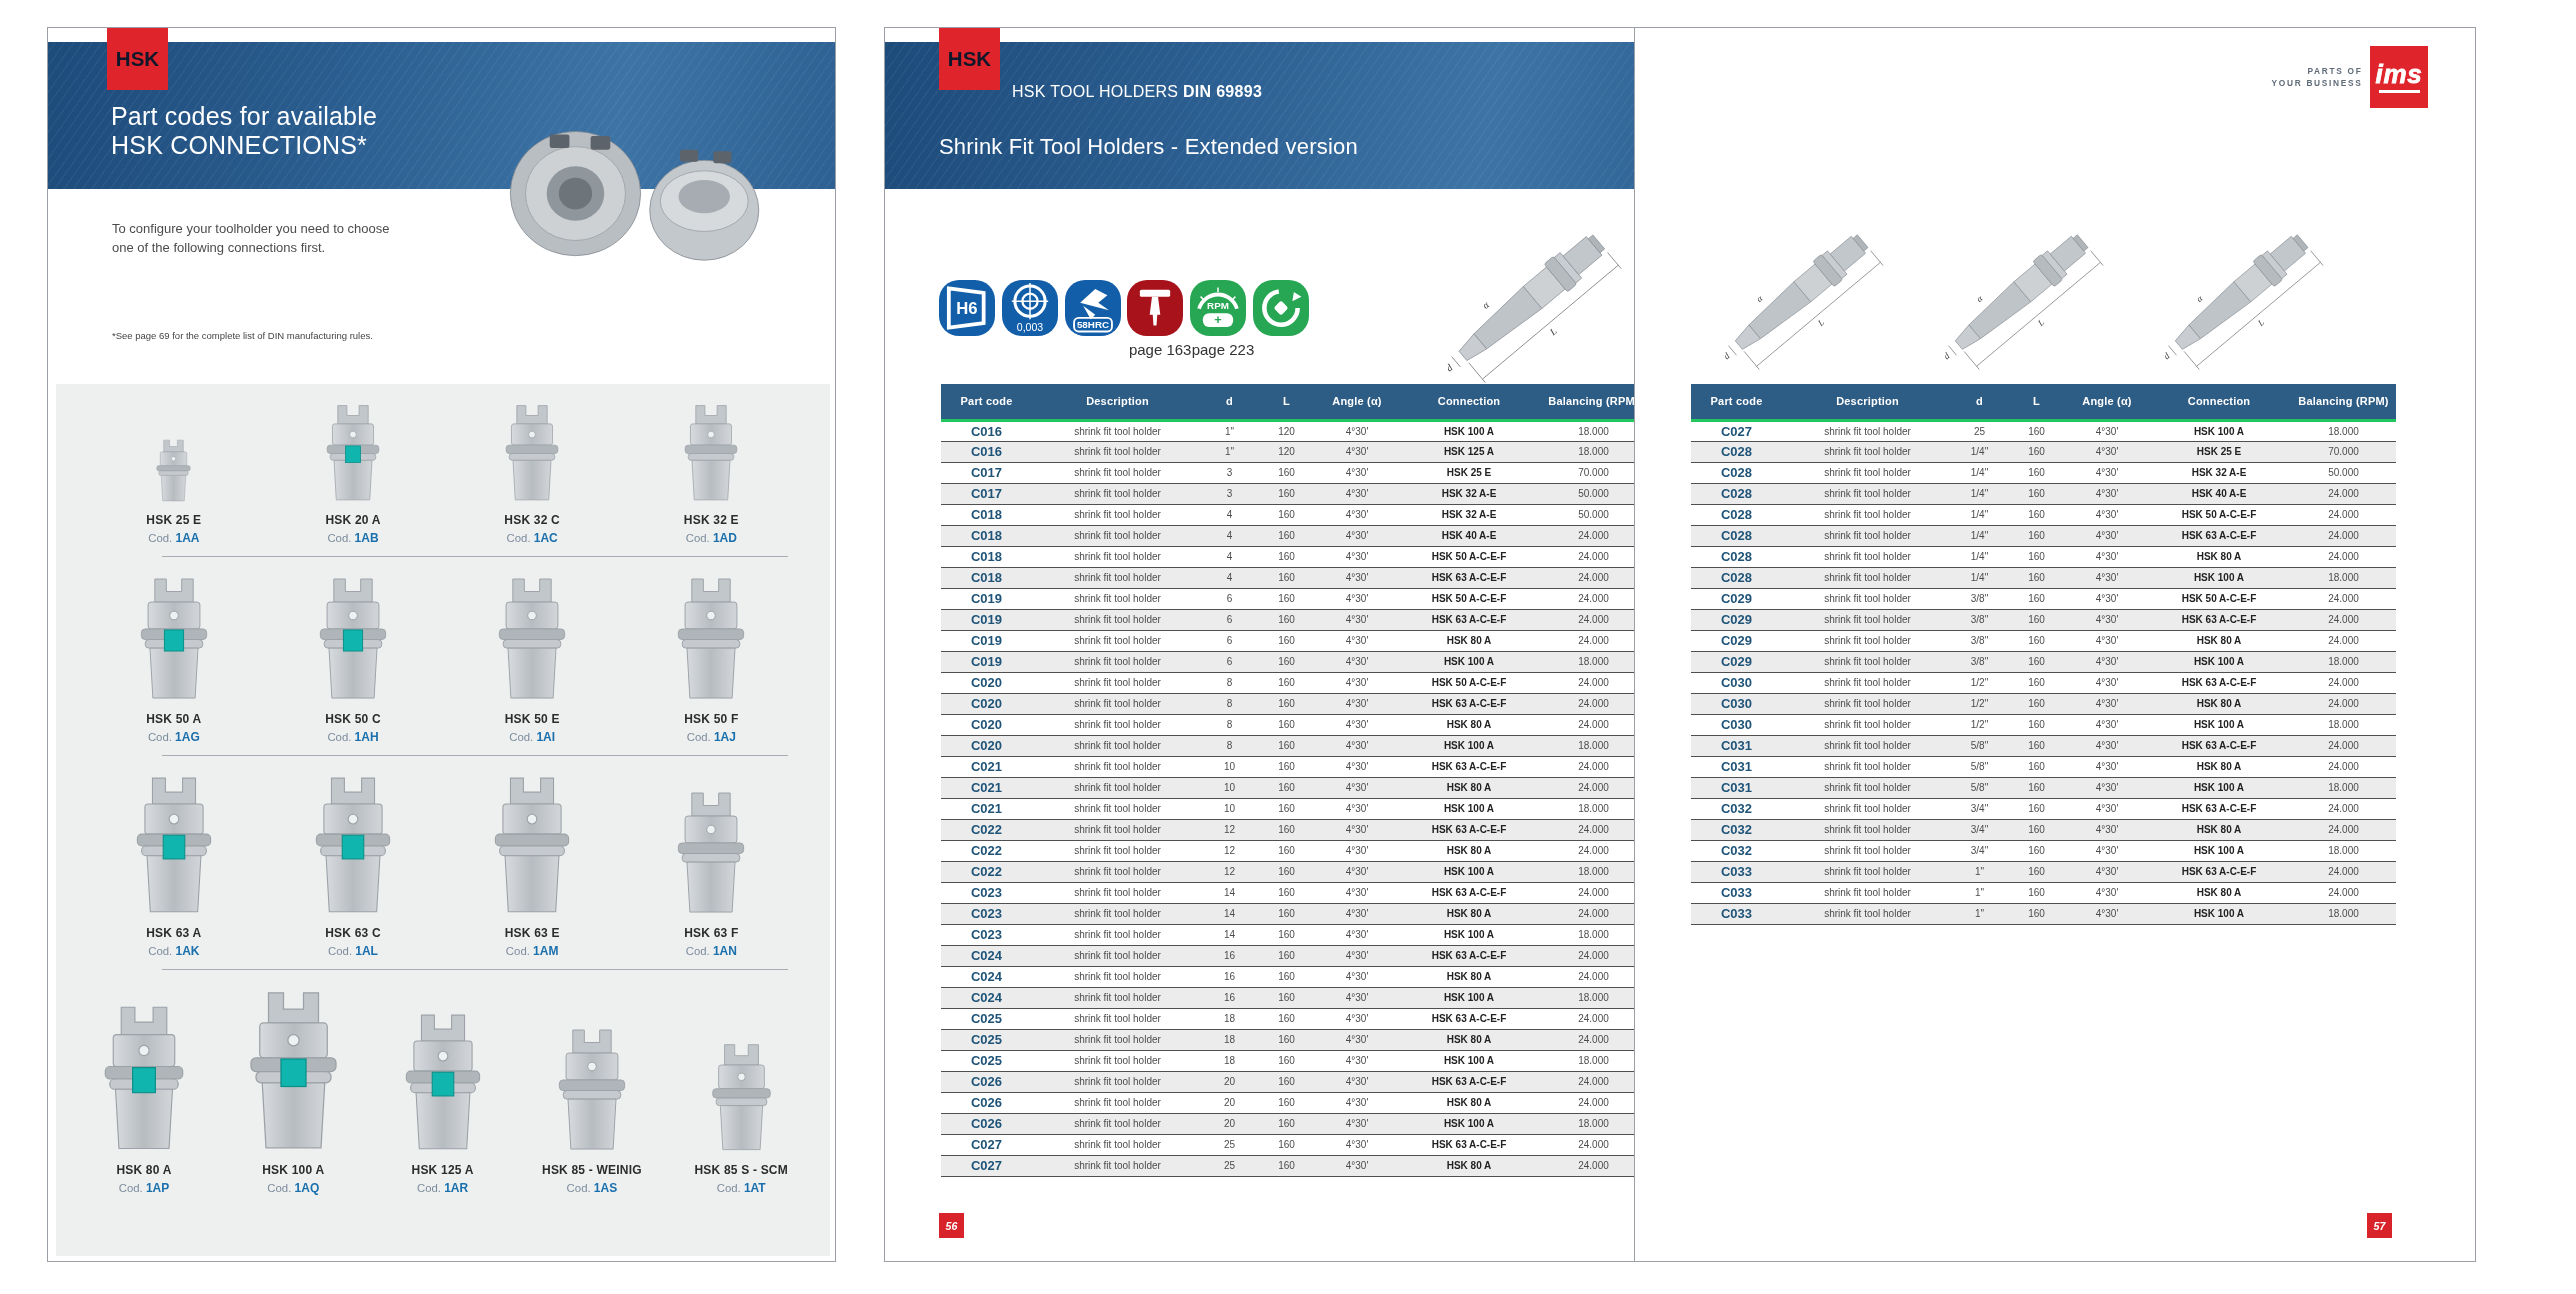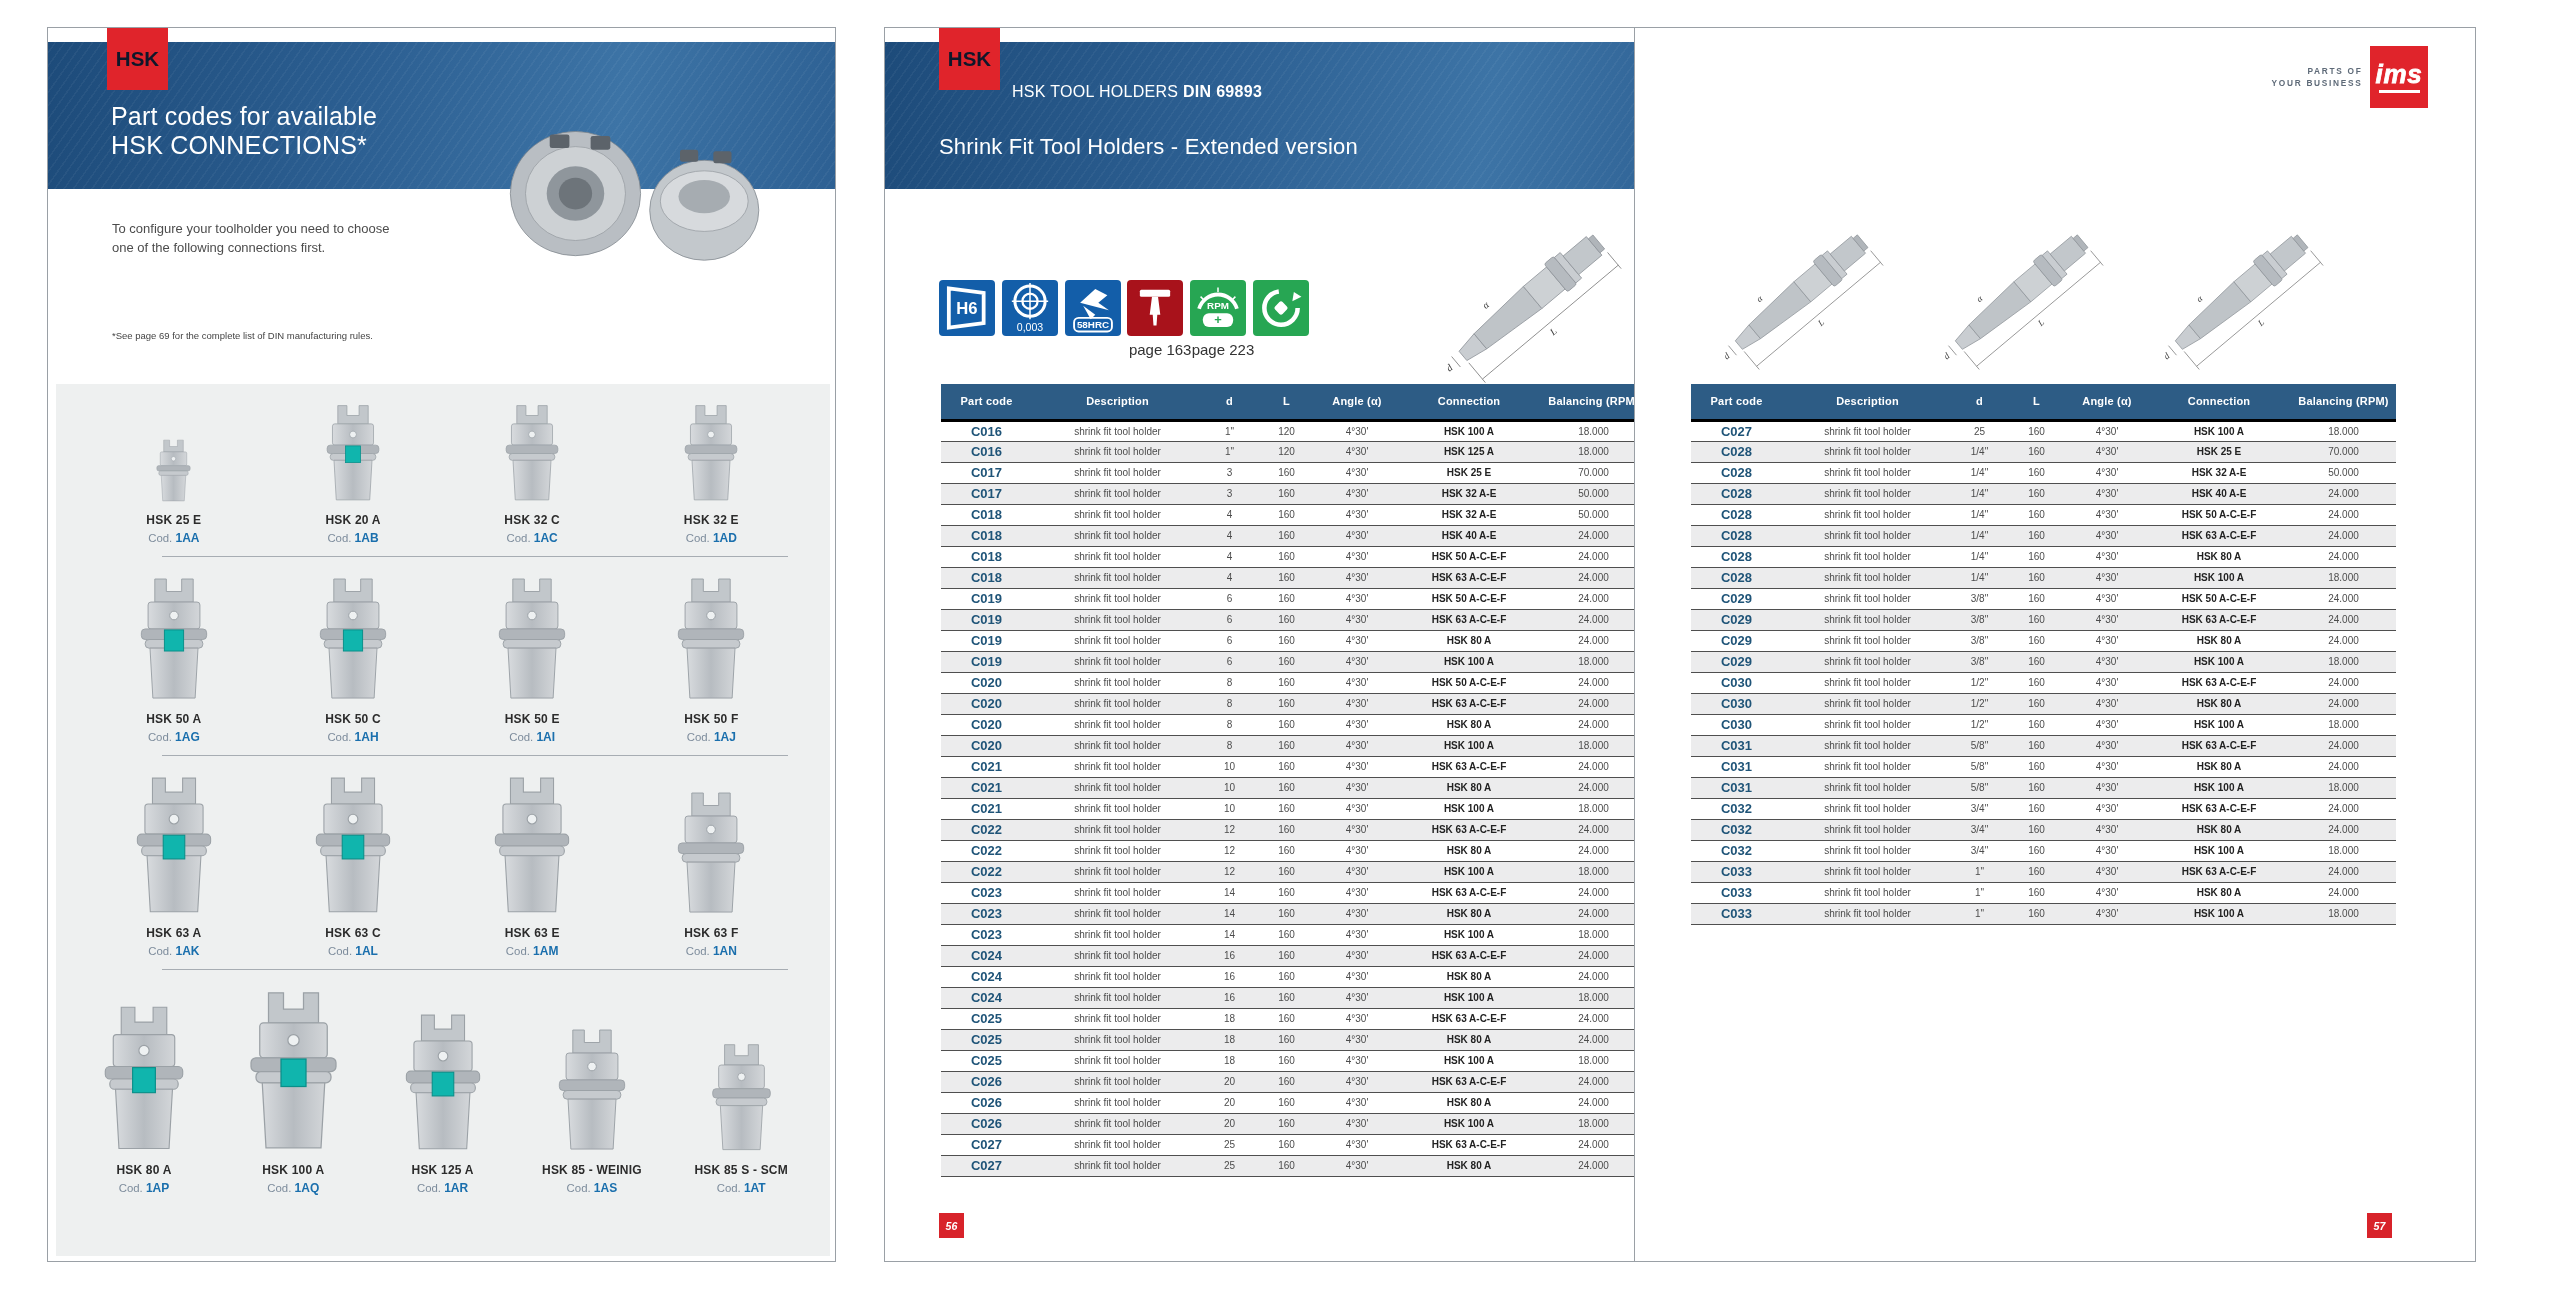--- a/index.html
+++ b/index.html
@@ -35,34 +35,34 @@
   .conn-item{display:flex;flex-direction:column;align-items:center;width:143px}
   .conn-name{margin-top:10px;font-size:12px;font-weight:bold;color:#2c2c2c;letter-spacing:0.2px}
   .conn-cod{margin-top:4px;font-size:11.4px;color:#7d8c9c}
   .conn-cod .code{font-weight:bold;color:#1a6fad;font-size:12px}
   .g-xs{width:49px;height:64px}.g-s{width:76px;height:99px}.g-sm{width:85px;height:110px}
   .g-m{width:96px;height:125px}.g-l{width:108px;height:140px}.g-xl{width:114px;height:148px}
   .g-xxl{width:125px;height:163px}
 
   
   .icon-row{position:absolute;left:54px;top:252px;display:flex;gap:6.8px;z-index:3}
-  .ficon{position:relative;width:56px;height:56px;border-radius:4px;display:block}
+  .ficon{position:relative;width:56px;height:56px;border-radius:20px;display:block}
   .ficon.blue{background:#135ea9}.ficon.red{background:#a8121b}.ficon.green{background:#27a653}
   .ficon svg{position:absolute;inset:0}
   .ficon-page{position:absolute;top:61px;left:1.5px;font-size:15px;color:#333;white-space:nowrap}
 
   
   .diagram{position:absolute;z-index:2}
   .dim{font-size:13px;font-style:italic;fill:#3c3c3c;font-family:"Liberation Serif",serif}
 
   
   .spec-table{position:absolute;left:56px;top:356px;width:704px;border-collapse:collapse;table-layout:fixed;
     font-size:10px;color:#4c4c4c}
   .spec-table th{background:#2d5c85;color:#fff;font-weight:bold;font-size:11px;height:36px;
-    border-bottom:3px solid #000000;letter-spacing:0.2px}
+    border-bottom:3px solid #22c55e;letter-spacing:0.2px}
   .spec-table td{height:21px;text-align:center;border-bottom:0.8px solid #4f4f4f;padding:0 3px;overflow:hidden;white-space:nowrap}
   .spec-table tbody tr:nth-child(even){background:#ececed}
   .spec-table tbody tr:nth-child(odd){background:#fff}
   .spec-table td.col0{color:#1f5478;font-weight:bold;font-size:13px}
   .spec-table td.col5{font-weight:bold;color:#222}
   .spec-table th.col0{width:91px}.spec-table th.col1{width:171px}.spec-table th.col2{width:53px}
   .spec-table th.col3{width:61px}.spec-table th.col4{width:80px}.spec-table th.col5{width:144px}
   .spec-table th.col6{width:105px}
 
   .pagenum{position:absolute;width:25px;height:25px;background:#d8232a;color:#fff;display:flex;

